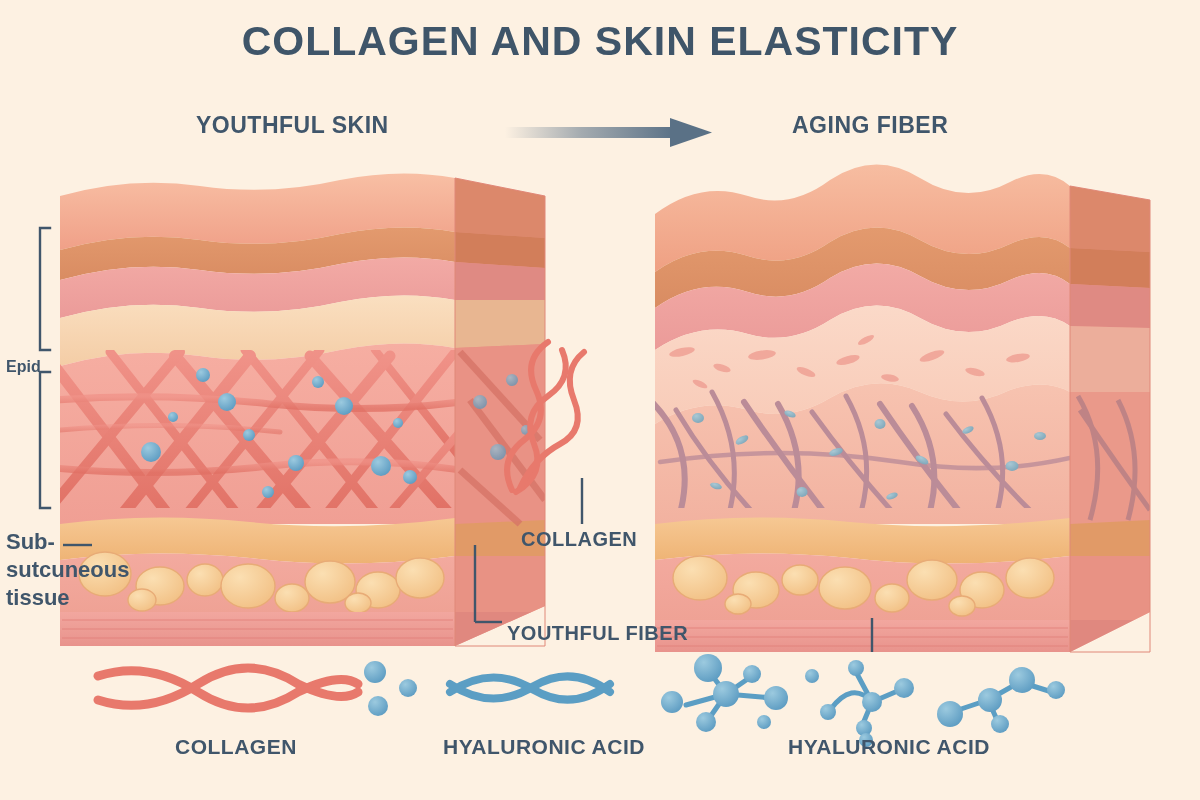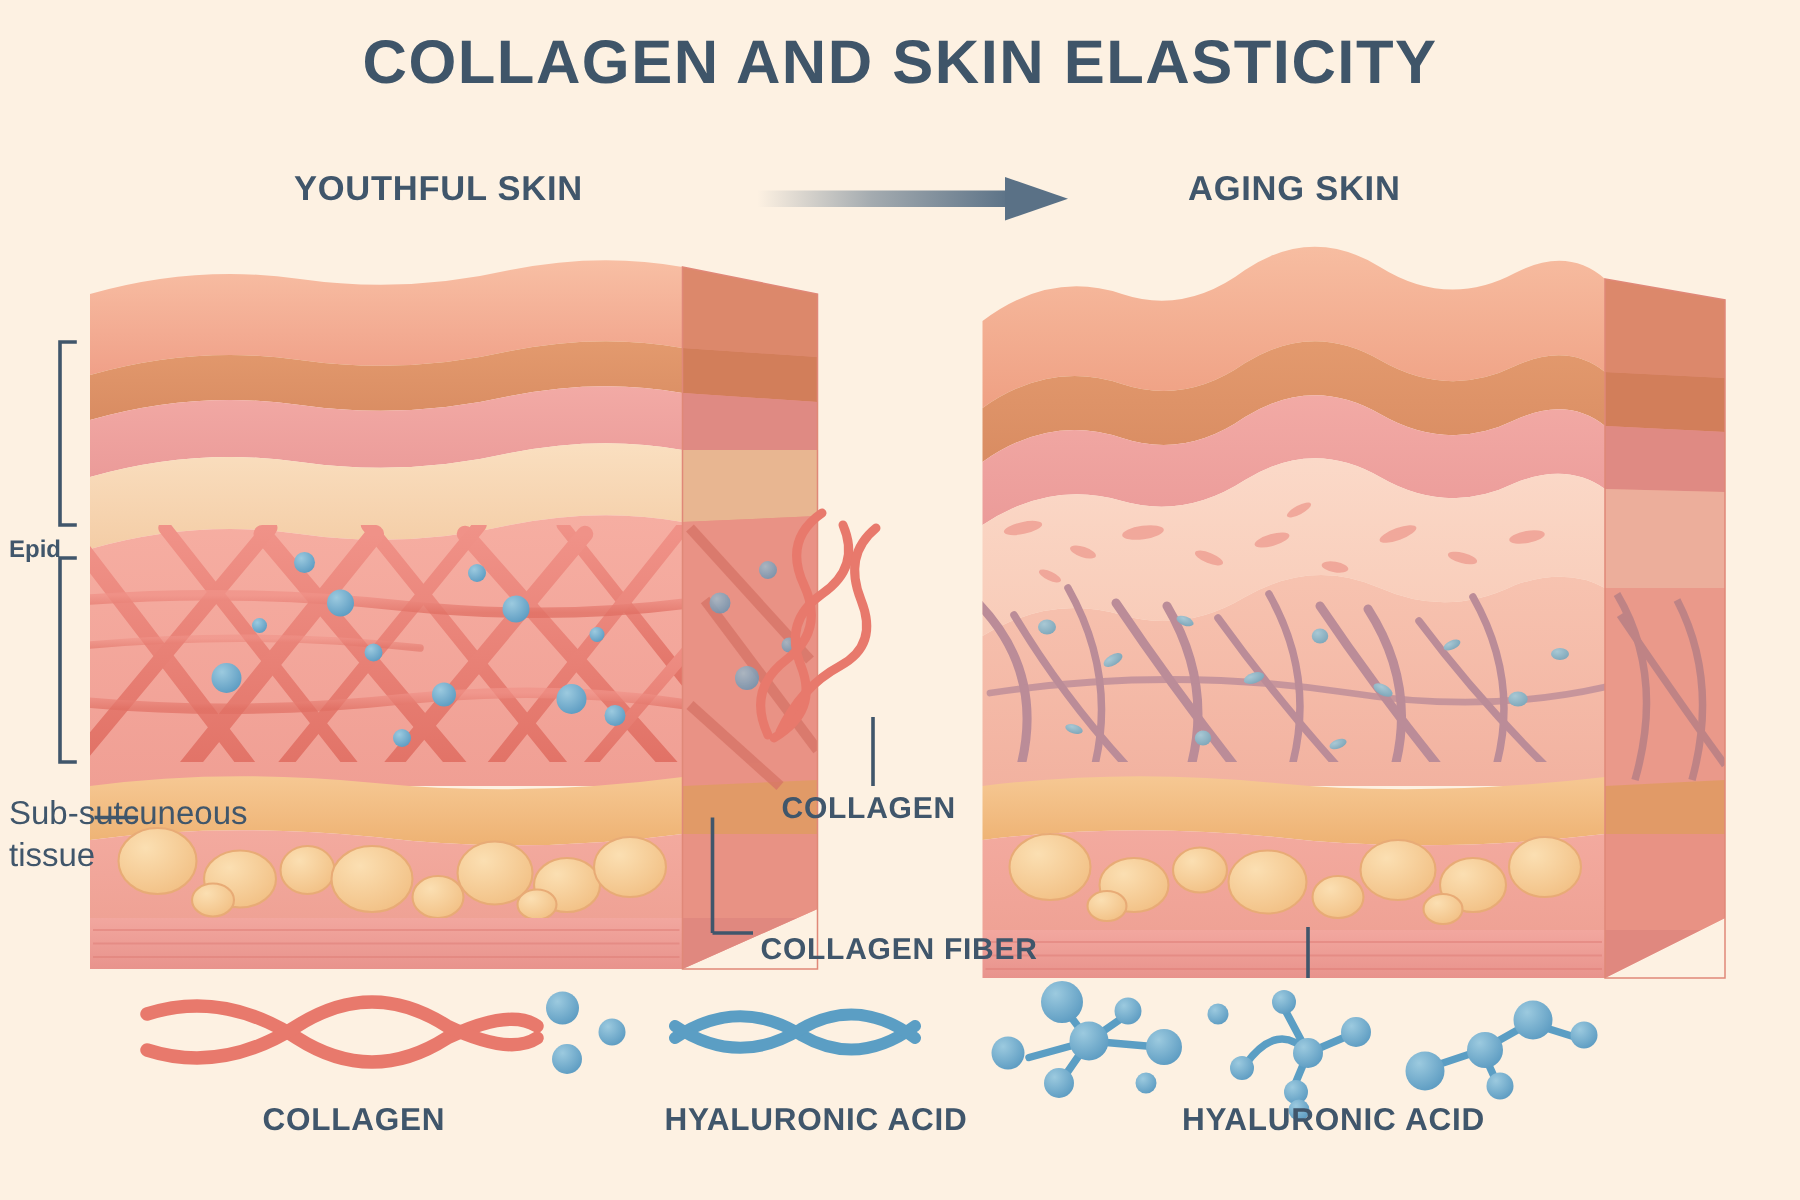--- a/index.html
+++ b/index.html
@@ -11,21 +11,21 @@
   #stage{position:absolute;inset:0;}
   svg.layer{position:absolute;left:0;top:0;width:1200px;height:800px;}
   .txt{position:absolute;color:#40566b;font-weight:700;letter-spacing:.5px;white-space:nowrap;}
   #title{left:0;right:0;top:18px;text-align:center;font-size:41px;letter-spacing:1px;
          font-weight:800;color:#3f5569;}
   #lbl-youth{left:196px;top:112px;font-size:23px;}
   #lbl-aging{left:792px;top:112px;font-size:23px;}
   #lbl-collagen-mid{left:521px;top:528px;font-size:20px;}
   #lbl-elastin{left:507px;top:622px;font-size:20px;}
   #lbl-epid{left:6px;top:358px;font-size:16px;font-weight:600;letter-spacing:0;}
-  #lbl-sub{left:6px;top:528px;font-size:22px;font-weight:400;letter-spacing:0;line-height:28px;
+  #lbl-sub{left:6px;top:528px;font-size:22px;font-weight:700;letter-spacing:0;line-height:28px;
            white-space:normal;width:160px;}
   #lbl-leg-collagen{left:175px;top:735px;font-size:21px;}
   #lbl-leg-ha1{left:443px;top:735px;font-size:21px;}
   #lbl-leg-ha2{left:788px;top:735px;font-size:21px;}
 </style>
 </head>
 <body>
 
 <div id="stage">
 
@@ -374,21 +374,21 @@
           <circle cx="990" cy="700" r="12"></circle>
         <circle cx="1022" cy="680" r="13"></circle>
           <circle cx="1056" cy="690" r="9"></circle>
         <circle cx="1000" cy="724" r="9"></circle>
       </g>
     </g>
   </svg>
 
   <div class="txt" id="title">COLLAGEN AND SKIN ELASTICITY</div>
   <div class="txt" id="lbl-youth">YOUTHFUL SKIN</div>
-  <div class="txt" id="lbl-aging">AGING SKIN</div>
+  <div class="txt" id="lbl-aging">AGING FIBER</div>
   <div class="txt" id="lbl-epid">Epid</div>
   <div class="txt" id="lbl-sub">Sub-sutcuneous tissue</div>
   <div class="txt" id="lbl-collagen-mid">COLLAGEN</div>
-  <div class="txt" id="lbl-elastin">COLLAGEN FIBER</div>
+  <div class="txt" id="lbl-elastin">YOUTHFUL FIBER</div>
   <div class="txt" id="lbl-leg-collagen">COLLAGEN</div>
   <div class="txt" id="lbl-leg-ha1">HYALURONIC ACID</div>
   <div class="txt" id="lbl-leg-ha2">HYALURONIC ACID</div>
 </div>
 
 </body></html>

